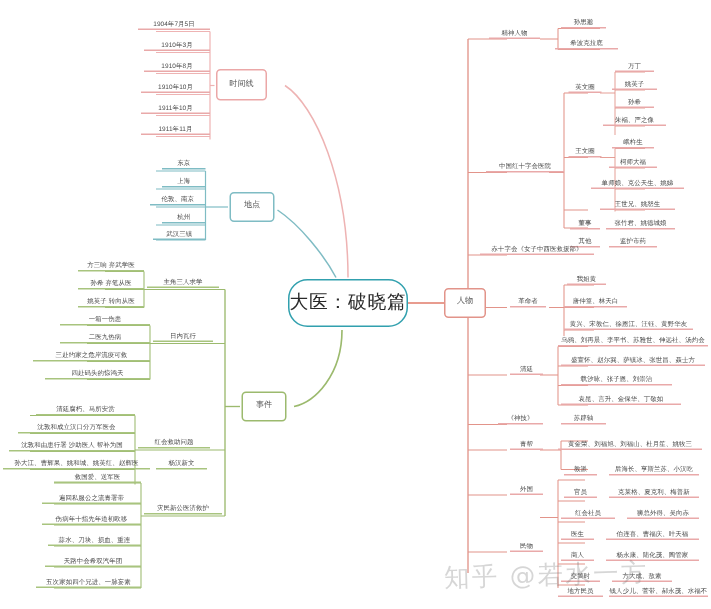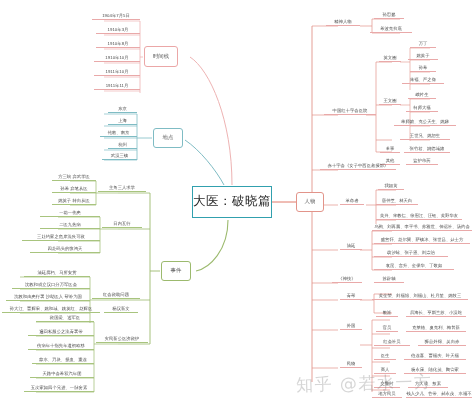--- a/index.html
+++ b/index.html
@@ -19,21 +19,21 @@
     background:#ffffff;
     display:flex;align-items:center;justify-content:center;
     text-align:center;
     line-height:1.05;
     white-space:nowrap;
     color:#3a3a3a;
   }
   
   .n-root{
     border:1.4px solid #31a0ae;
-    border-radius:0;
+    border-radius:13px;
     font-size:12.5px;
     color:#2a2a2a;
     padding:9px 9px;
     letter-spacing:.5px;
   }
   
   .n-cat{
     border:1px solid #e79a9a;
     border-radius:3px;
     font-size:5.4px;

